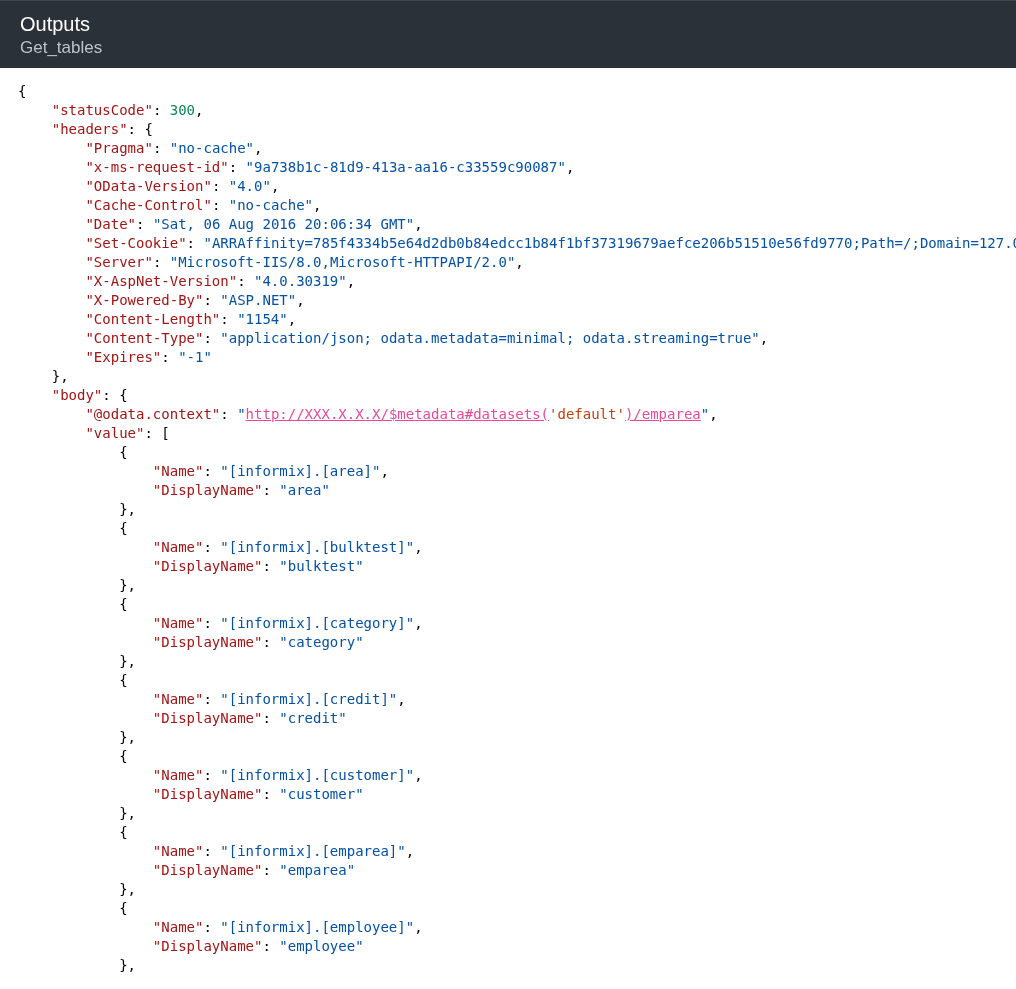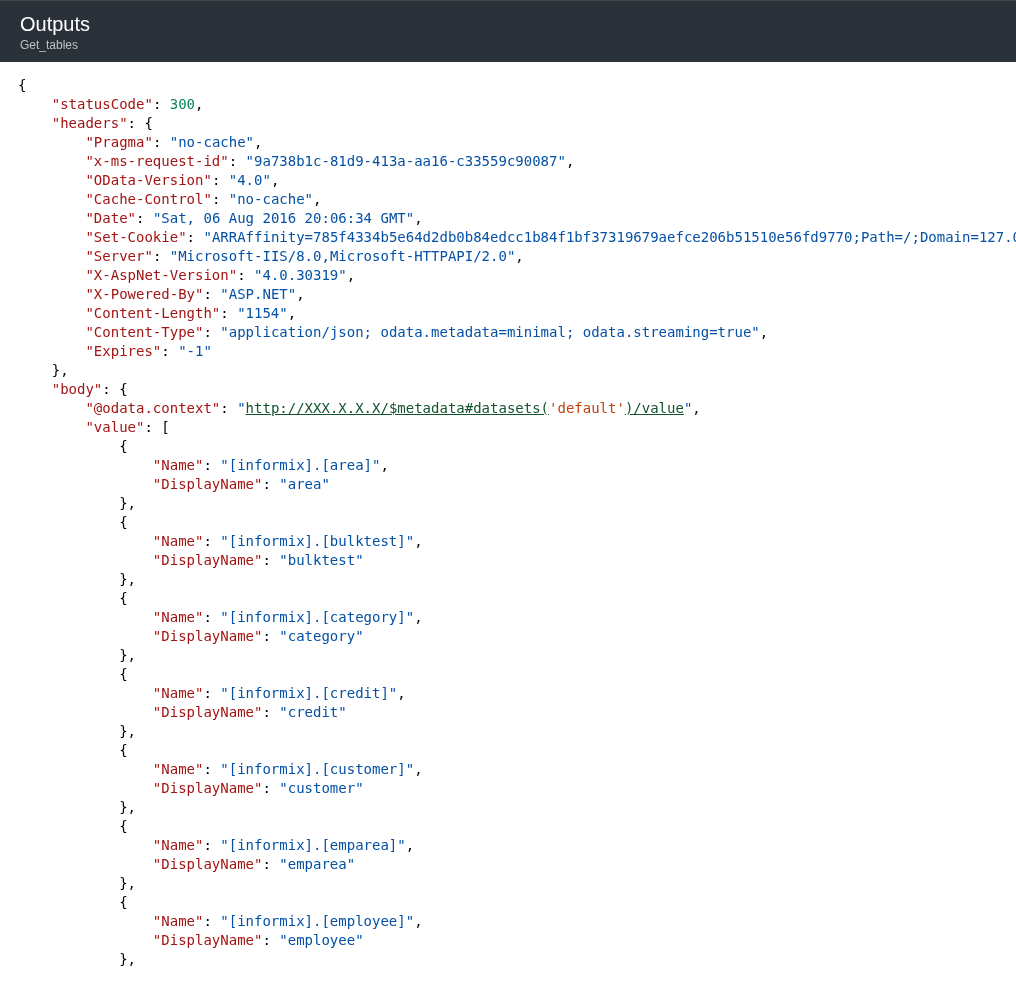--- a/index.html
+++ b/index.html
@@ -1,24 +1,24 @@
 <!DOCTYPE html>
 <html><head>
 <meta charset="utf-8">
 <style>
 html,body{margin:0;padding:0;width:1016px;height:989px;overflow:hidden;font-family:"Segoe UI",Arial,sans-serif;background:#fff}
 .header{background:#2b3138;color:#fff;padding:12px 20px 10px 20px;border-top:1px solid #444}
 .header .title{font-size:20px;font-weight:400}
-.header .subtitle{font-size:12px;color:#bcc3c9;margin-top:2px}
+.header .subtitle{font-size:17px;color:#bcc3c9;margin-top:2px}
 .body{padding:14px 18px;font-family:Consolas,Menlo,monospace;font-size:14px;line-height:19px;color:#000;white-space:pre}
 .k{color:#a31515}
 .s{color:#0451a5}
 .n{color:#098658}
 .d{color:#c2410c}
-a.url{color:#14532d;}
+a.url{color:#ec4899;}
 </style>
 </head>
 <body>
 
 <div class="header">
   <div class="title">Outputs</div>
   <div class="subtitle">Get_tables</div>
 </div>
 
 <div class="body" id="json-out">{
@@ -31,21 +31,21 @@
         <span class="k">"Date"</span>: <span class="s">"Sat, 06 Aug 2016 20:06:34 GMT"</span>,
         <span class="k">"Set-Cookie"</span>: <span class="s">"ARRAffinity=785f4334b5e64d2db0b84edcc1b84f1bf37319679aefce206b51510e56fd9770;Path=/;Domain=127.0.0.1"</span>,
         <span class="k">"Server"</span>: <span class="s">"Microsoft-IIS/8.0,Microsoft-HTTPAPI/2.0"</span>,
         <span class="k">"X-AspNet-Version"</span>: <span class="s">"4.0.30319"</span>,
         <span class="k">"X-Powered-By"</span>: <span class="s">"ASP.NET"</span>,
         <span class="k">"Content-Length"</span>: <span class="s">"1154"</span>,
         <span class="k">"Content-Type"</span>: <span class="s">"application/json; odata.metadata=minimal; odata.streaming=true"</span>,
         <span class="k">"Expires"</span>: <span class="s">"-1"</span>
     },
     <span class="k">"body"</span>: {
-        <span class="k">"@odata.context"</span>: <span class="s">"<a class="url" href="#">http://XXX.X.X.X/$metadata#datasets(</a></span><span class="d">'default'</span><span class="s"><a class="url" href="#">)/value</a>"</span>,
+        <span class="k">"@odata.context"</span>: <span class="s">"<a class="url" href="#">http://XXX.X.X.X/$metadata#datasets(</a></span><span class="d">'default'</span><span class="s"><a class="url" href="#">)/emparea</a>"</span>,
         <span class="k">"value"</span>: [
             {
                 <span class="k">"Name"</span>: <span class="s">"[informix].[area]"</span>,
                 <span class="k">"DisplayName"</span>: <span class="s">"area"</span>
             },
             {
                 <span class="k">"Name"</span>: <span class="s">"[informix].[bulktest]"</span>,
                 <span class="k">"DisplayName"</span>: <span class="s">"bulktest"</span>
             },
             {

